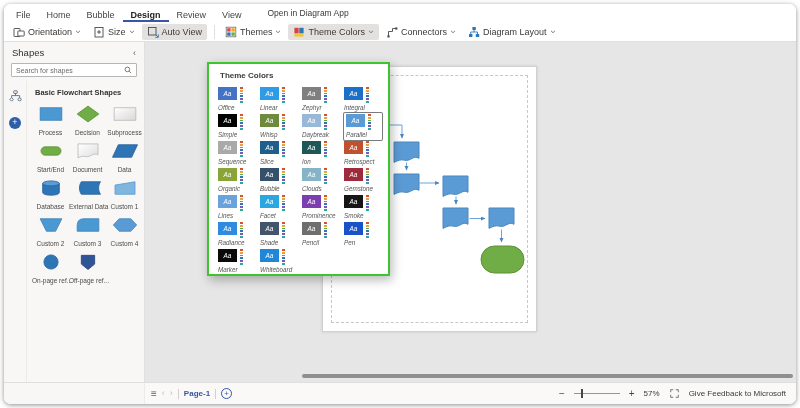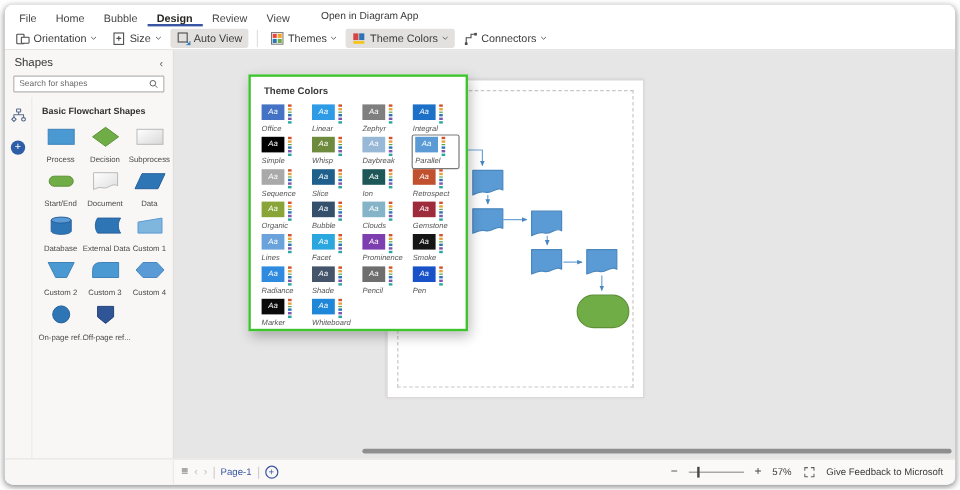--- a/index.html
+++ b/index.html
@@ -72,21 +72,21 @@
   .tname { font-size:6.3px; font-style:italic; color:#555; margin-top:1px; white-space:nowrap; }
   .theme-cell.selected .swatchrow, .theme-cell.selected .tname { padding-left:2px; }
 
   
   .bottombar { height:22px; flex:0 0 22px; background:#FAF9F8; border-top:1px solid #E1DFDD; display:flex; align-items:center; position:relative; }
   .bb-left { width:141px; flex:0 0 141px; height:100%; background:#F8F7F6; border-right:1px solid #ECEAE9; }
   .bb-controls { display:flex; align-items:center; gap:5px; margin-left:6px; }
   .hamb { color:#605E5C; font-size:10px; cursor:pointer; line-height:1; }
   .pgchev { color:#C0BEBC; font-size:9px; cursor:pointer; line-height:1; }
   .vdiv { width:1px; height:10px; background:#D2D0CE; }
-  .pagelabel { font-size:8px; color:#3955A3; font-weight:normal; cursor:pointer; }
+  .pagelabel { font-size:8px; color:#3955A3; font-weight:bold; cursor:pointer; }
   .addpage { width:11px; height:11px; border:1px solid #3955A3; border-radius:50%; color:#3955A3; font-size:8px; line-height:9px; text-align:center; cursor:pointer; }
   .bb-right { margin-left:auto; display:flex; align-items:center; gap:9px; padding-right:10px; }
   .zbtn { font-size:10px; color:#484644; cursor:pointer; line-height:1; }
   .slider { width:46px; height:9px; position:relative; cursor:pointer; }
   .slider .track { position:absolute; left:0; right:0; top:4px; height:1px; background:#979593; }
   .slider .thumb { position:absolute; left:7px; top:0; width:2.5px; height:9px; background:#484644; cursor:grab; }
   .zoomval { font-size:8px; color:#3B3A39; }
   .feedback { font-size:8px; color:#3B3A39; cursor:pointer; }
 </style>
 </head>
@@ -180,20 +180,36 @@
       </div>
       <div class="tb-item">
         <span style="display: flex;">
           <svg width="12" height="12" viewBox="0 0 12 12" stroke="#4A4A4A" fill="none" stroke-width=".9">
             <path d="M2.5 9.8 V5.5 H6.5 V2.5 H10"></path>
             <rect x="1.4" y="9.3" width="2.2" height="2.2" fill="#4A4A4A" stroke="none"></rect>
             <rect x="9.2" y="1.4" width="2.2" height="2.2" fill="#4A4A4A" stroke="none"></rect>
           </svg>
         </span>
         <span>Connectors</span>
+        <span class="chev">
+          <svg width="6" height="4" viewBox="0 0 7 5">
+            <path d="M1 1 L3.5 3.4 L6 1" stroke="currentColor" stroke-width="1" fill="none"></path>
+          </svg>
+        </span>
+      </div>
+      <div class="tb-item">
+        <span style="display: flex;">
+          <svg width="12" height="12" viewBox="0 0 12 12">
+            <rect x="4.4" y="1" width="3.4" height="3" fill="#2E75B6"></rect>
+            <rect x="1" y="8" width="3.4" height="3" fill="#2E75B6"></rect>
+            <rect x="7.8" y="8" width="3.4" height="3" fill="#2E75B6"></rect>
+            <path d="M6.1 4 V6 M2.7 8 V6 h6.8 v2" stroke="#2E75B6" fill="none" stroke-width=".9"></path>
+          </svg>
+        </span>
+        <span>Diagram Layout</span>
         <span class="chev">
           <svg width="6" height="4" viewBox="0 0 7 5">
             <path d="M1 1 L3.5 3.4 L6 1" stroke="currentColor" stroke-width="1" fill="none"></path>
           </svg>
         </span>
       </div>
     </div>
 
   <div class="content">
     <aside class="panel">

